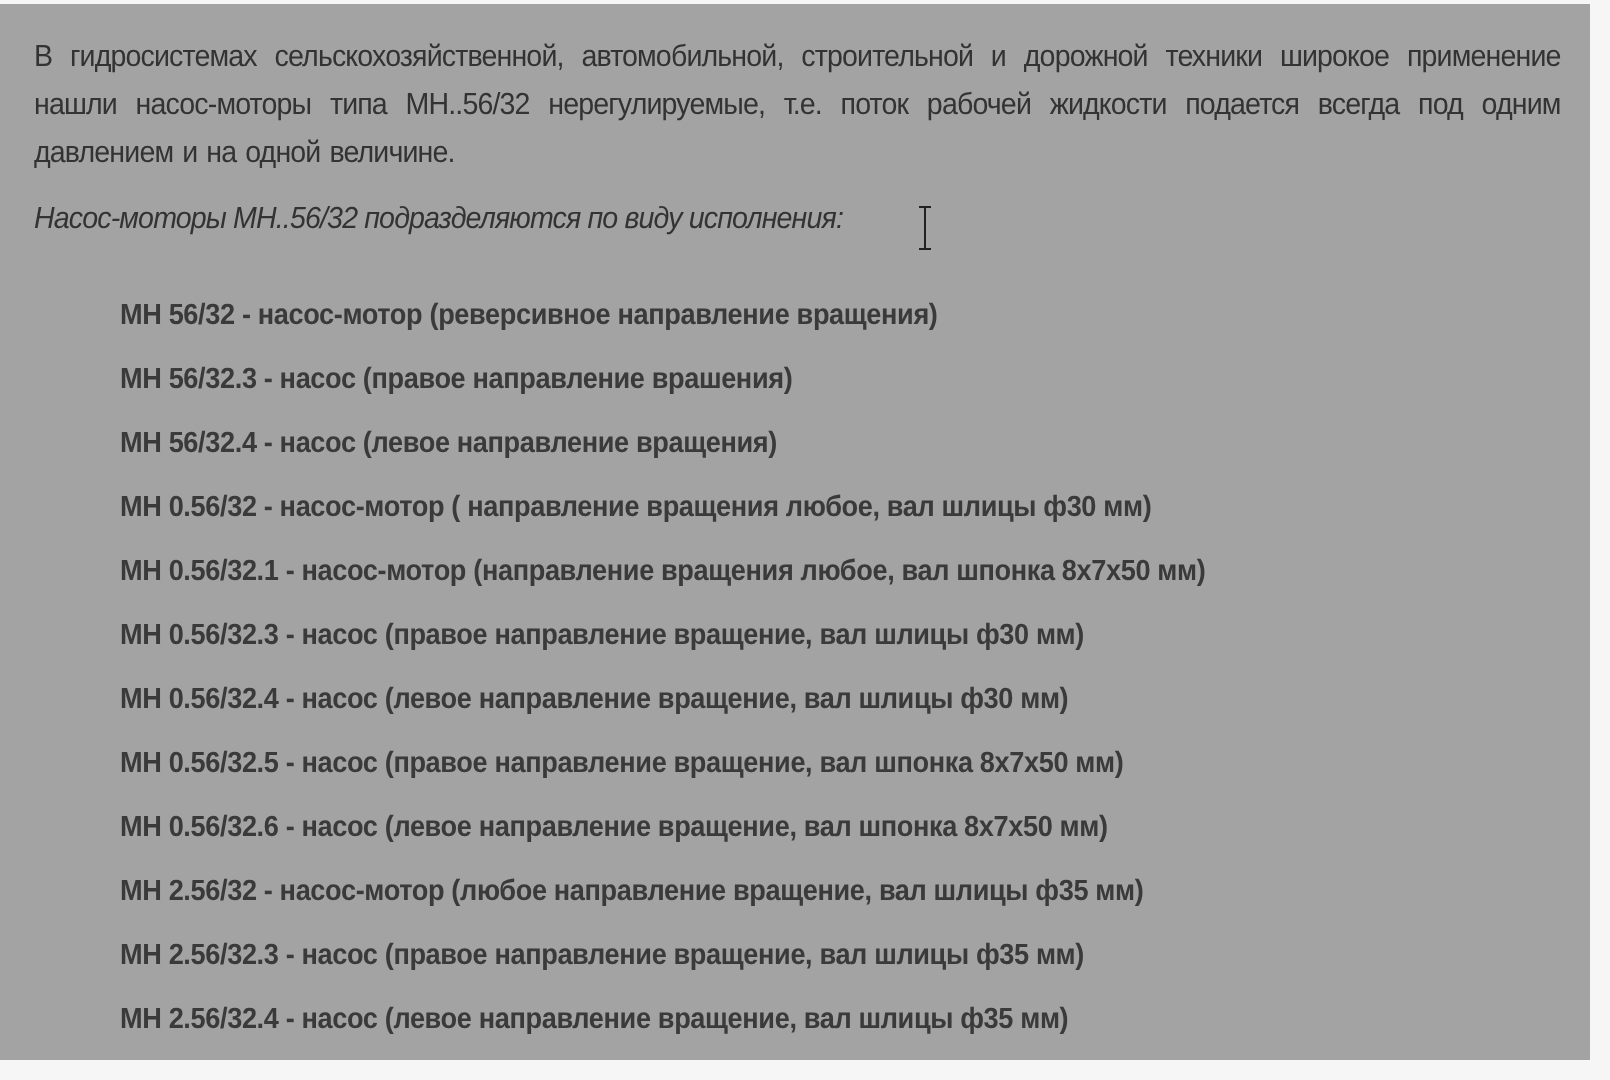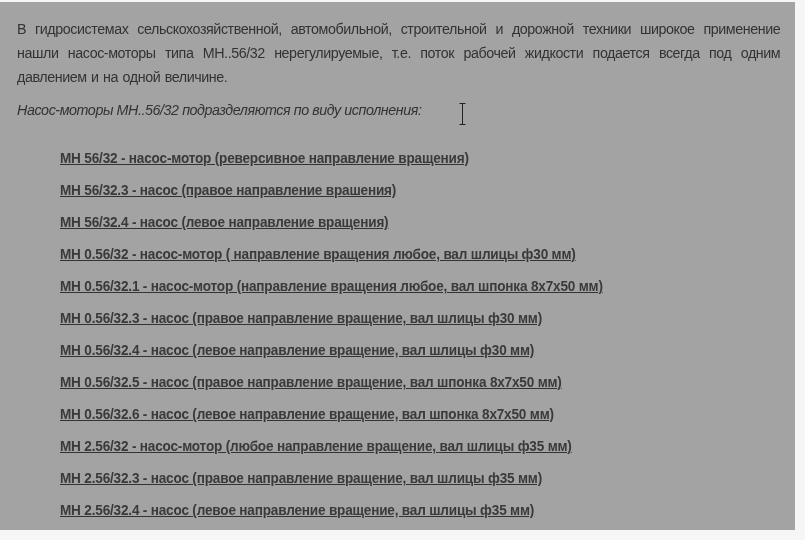--- a/index.html
+++ b/index.html
@@ -51,21 +51,20 @@
       transform-origin: left top;
       white-space: nowrap;
     }
     .models {
       position: absolute;
       left: 60px;
       top: 146px;
       margin: 0;
       padding: 0;
       list-style: none;
-      text-decoration: underline;
     }
     .models li {
       height: 32px;
       font-size: 14.6px;
       line-height: 20px;
       font-weight: bold;
       color: #3a3a3a;
       white-space: nowrap;
       letter-spacing: -0.2px;
       transform: scaleX(0.93);

